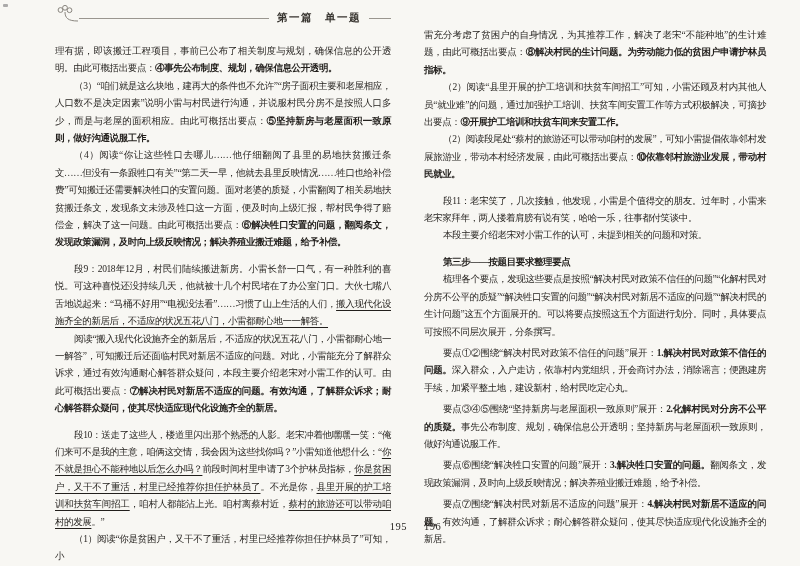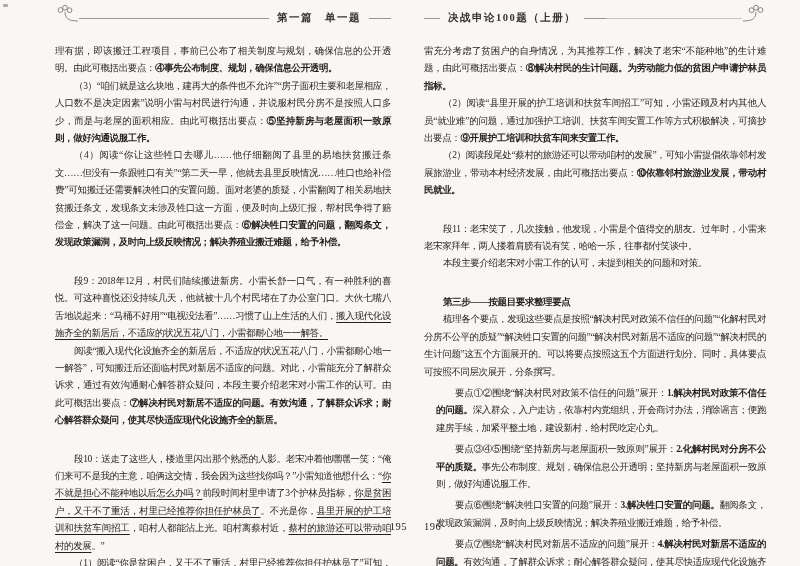--- a/index.html
+++ b/index.html
@@ -15,22 +15,22 @@
   .hl.flex{flex:1;}
   .hl.faint{border-top-color:#c9c5bc;}
   .w16{width:16px;}
   .w22{width:22px;}
   .hdr-text{font-size:10.5px;font-weight:bold;letter-spacing:1.5px;padding:0 8px;color:#34312c;white-space:nowrap;}
   .flourish{display:inline-block;transform:translateY(-5px);}
   .flourish svg{display:block;}
   .bodytext{margin-top:17px;font-size:9.5px;line-height:17.4px;text-align:justify;letter-spacing:-0.4px;}
   .para{text-indent:2em;}
   .para.noind{text-indent:0;}
-  .para.glg{margin-top:21px;}
-  .para.gsm{margin-top:4px;margin-left:12px;}
+  .para.glg{margin-top:9px;}
+  .para.gsm{margin-top:4px;}
   .para.boldp{font-weight:bold;}
   .b{font-weight:bold;}
   .u{text-decoration:underline;text-underline-offset:2.5px;}
   .pageno{position:absolute;top:521px;font-size:10.5px;color:#2a2825;letter-spacing:.5px;}
   .pn-left{left:71px;width:336px;text-align:right;}
   .pn-right{left:424px;}
 </style>
 </head>
 <body>
 
@@ -56,34 +56,20 @@
         <div class="para"><span class="">（3）“咱们就是这么块地，建再大的条件也不允许”“房子面积主要和老屋相应，人口数不是决定因素”说明小雷与村民进行沟通，并说服村民分房不是按照人口多少，而是与老屋的面积相应。由此可概括出要点：</span><span class="b">⑤坚持新房与老屋面积一致原则，做好沟通说服工作。</span></div>
         <div class="para"><span class="">（4）阅读“你让这些牲口去哪儿……他仔细翻阅了县里的易地扶贫搬迁条文……但没有一条跟牲口有关”“第二天一早，他就去县里反映情况……牲口也给补偿费”可知搬迁还需要解决牲口的安置问题。面对老婆的质疑，小雷翻阅了相关易地扶贫搬迁条文，发现条文未涉及牲口这一方面，便及时向上级汇报，帮村民争得了赔偿金，解决了这一问题。由此可概括出要点：</span><span class="b">⑥解决牲口安置的问题，翻阅条文，发现政策漏洞，及时向上级反映情况；解决养殖业搬迁难题，给予补偿。</span></div>
         <div class="para glg"><span class="">段9：2018年12月，村民们陆续搬进新房。小雷长舒一口气，有一种胜利的喜悦。可这种喜悦还没持续几天，他就被十几个村民堵在了办公室门口。大伙七嘴八舌地说起来：“马桶不好用”“电视没法看”……习惯了山上生活的人们，</span><span class="u ">搬入现代化设施齐全的新居后，不适应的状况五花八门，小雷都耐心地一一解答。</span></div>
         <div class="para"><span class="">阅读“搬入现代化设施齐全的新居后，不适应的状况五花八门，小雷都耐心地一一解答”，可知搬迁后还面临村民对新居不适应的问题。对此，小雷能充分了解群众诉求，通过有效沟通耐心解答群众疑问，本段主要介绍老宋对小雷工作的认可。由此可概括出要点：</span><span class="b">⑦解决村民对新居不适应的问题。有效沟通，了解群众诉求；耐心解答群众疑问，使其尽快适应现代化设施齐全的新居。</span></div>
         <div class="para glg"><span class="">段10：送走了这些人，楼道里闪出那个熟悉的人影。老宋冲着他嘿嘿一笑：“俺们来可不是我的主意，咱俩这交情，我会因为这些找你吗？”小雷知道他想什么：“</span><span class="u ">你不就是担心不能种地以后怎么办吗？</span><span class="">前段时间村里申请了3个护林员指标，</span><span class="u ">你是贫困户，又干不了重活，村里已经推荐你担任护林员了</span><span class="">。不光是你，</span><span class="u ">县里开展的护工培训和扶贫车间招工</span><span class="">，咱村人都能沾上光。咱村离蔡村近，</span><span class="u ">蔡村的旅游还可以带动咱村的发展</span><span class="">。”</span></div>
         <div class="para"><span class="">（1）阅读“你是贫困户，又干不了重活，村里已经推荐你担任护林员了”可知，小</span></div>
       </div>
   </div>
 
   <div class="pg pg-right">
-    <div class="pg-header">
-      <span class="hl w16"></span>
-      <span class="hdr-text">决战申论100题（上册）</span>
-      <span class="hl w22"></span>
-      <span class="hl flex faint"></span>
-      <span class="flourish">
-        <svg width="24" height="17" viewBox="0 0 24 17">
-          <path d="M1 16 C 11 16, 14 13, 14 7" fill="none" stroke="#8a867f" stroke-width="1"></path>
-          <circle cx="9.5" cy="5.2" r="2.4" fill="none" stroke="#8a867f" stroke-width="1"></circle>
-          <circle cx="14" cy="2.8" r="2.4" fill="none" stroke="#8a867f" stroke-width="1"></circle>
-          <circle cx="18.5" cy="5" r="2.4" fill="none" stroke="#8a867f" stroke-width="1"></circle>
-        </svg>
-      </span>
-    </div>
     <div class="bodytext">
         <div class="para noind"><span class="">雷充分考虑了贫困户的自身情况，为其推荐工作，解决了老宋“不能种地”的生计难题，由此可概括出要点：</span><span class="b">⑧解决村民的生计问题。为劳动能力低的贫困户申请护林员指标。</span></div>
         <div class="para"><span class="">（2）阅读“县里开展的护工培训和扶贫车间招工”可知，小雷还顾及村内其他人员“就业难”的问题，通过加强护工培训、扶贫车间安置工作等方式积极解决，可摘抄出要点：</span><span class="b">⑨开展护工培训和扶贫车间来安置工作。</span></div>
         <div class="para"><span class="">（2）阅读段尾处“蔡村的旅游还可以带动咱村的发展”，可知小雷提倡依靠邻村发展旅游业，带动本村经济发展，由此可概括出要点：</span><span class="b">⑩依靠邻村旅游业发展，带动村民就业。</span></div>
         <div class="para glg"><span class="">段11：老宋笑了，几次接触，他发现，小雷是个值得交的朋友。过年时，小雷来老宋家拜年，两人搂着肩膀有说有笑，哈哈一乐，往事都付笑谈中。</span></div>
         <div class="para"><span class="">本段主要介绍老宋对小雷工作的认可，未提到相关的问题和对策。</span></div>
         <div class="para glg boldp"><span class="">第三步——按题目要求整理要点</span></div>
         <div class="para"><span class="">梳理各个要点，发现这些要点是按照“解决村民对政策不信任的问题”“化解村民对分房不公平的质疑”“解决牲口安置的问题”“解决村民对新居不适应的问题”“解决村民的生计问题”这五个方面展开的。可以将要点按照这五个方面进行划分。同时，具体要点可按照不同层次展开，分条撰写。</span></div>
         <div class="para gsm"><span class="">要点①②围绕“解决村民对政策不信任的问题”展开：</span><span class="b">1.解决村民对政策不信任的问题。</span><span class="">深入群众，入户走访，依靠村内党组织，开会商讨办法，消除谣言；便跑建房手续，加紧平整土地，建设新村，给村民吃定心丸。</span></div>
         <div class="para gsm"><span class="">要点③④⑤围绕“坚持新房与老屋面积一致原则”展开：</span><span class="b">2.化解村民对分房不公平的质疑。</span><span class="">事先公布制度、规划，确保信息公开透明；坚持新房与老屋面积一致原则，做好沟通说服工作。</span></div>

